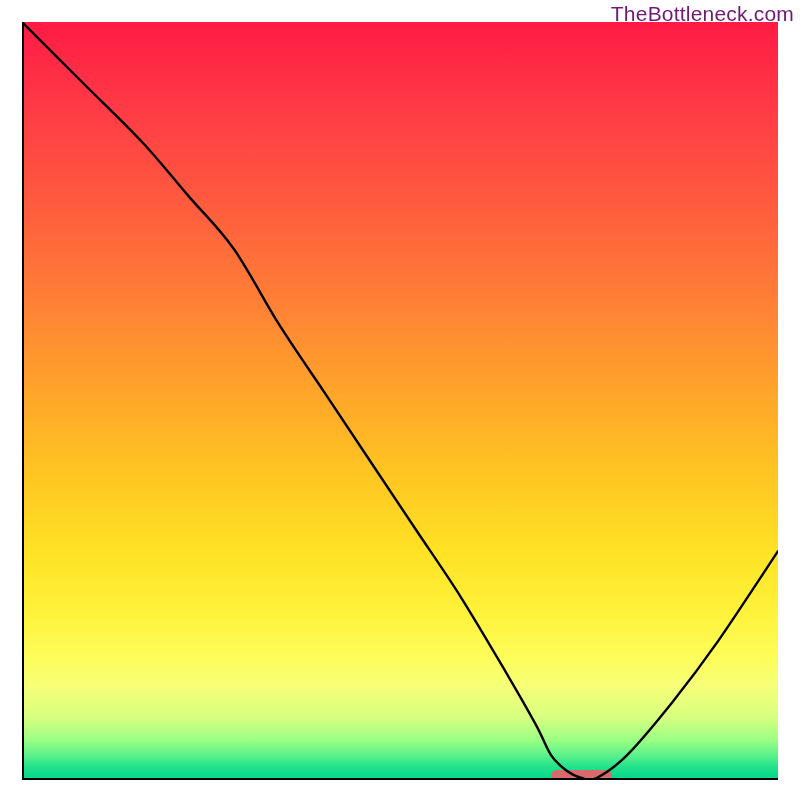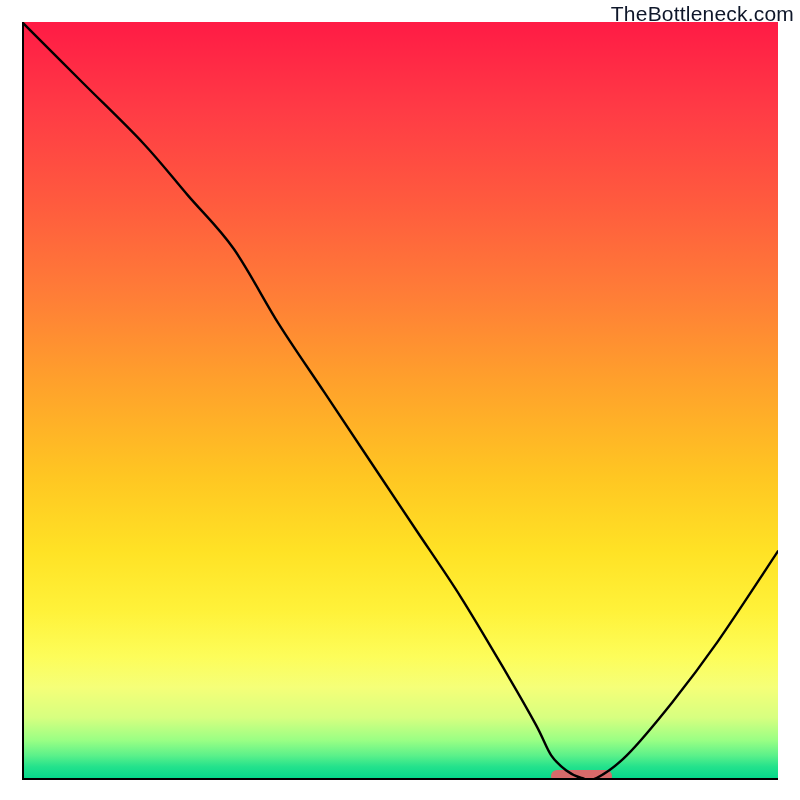--- a/index.html
+++ b/index.html
@@ -69,21 +69,21 @@
   .axis-y {
     top: 22px;
     bottom: 20px;
     left: 22px;
     width: 2px;
   }
   .watermark {
     position: absolute;
     top: 2px;
     right: 6px;
-    color: #0f172a;
+    color: #701a75;
     font-size: 21px;
     font-weight: 500;
     letter-spacing: 0.2px;
   }
 </style>
 </head>
 <body>
 
 <div class="canvas-wrap">
 

